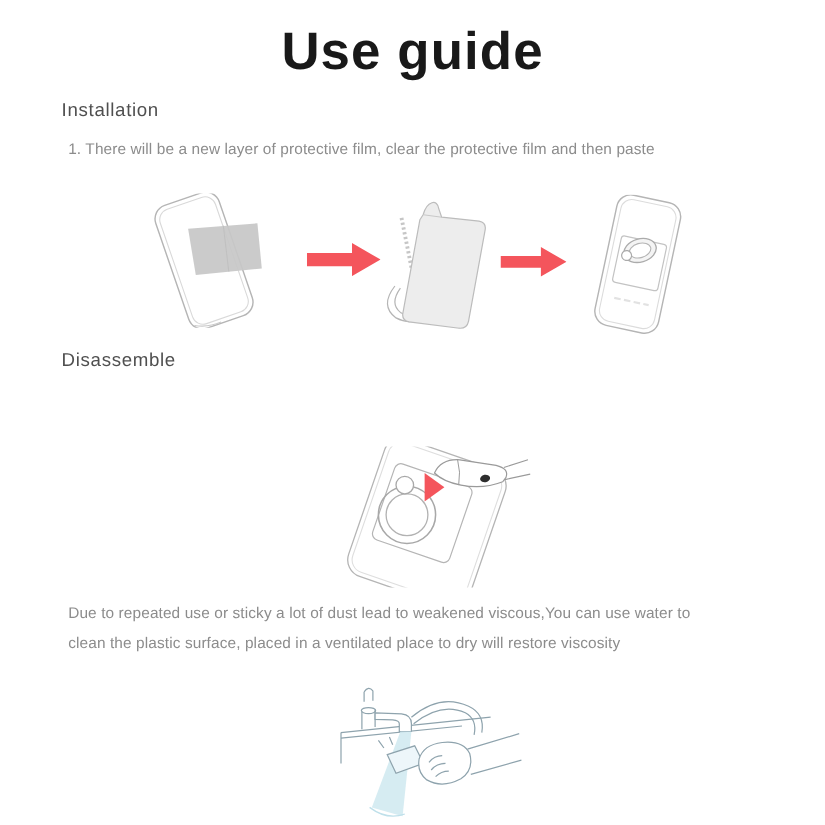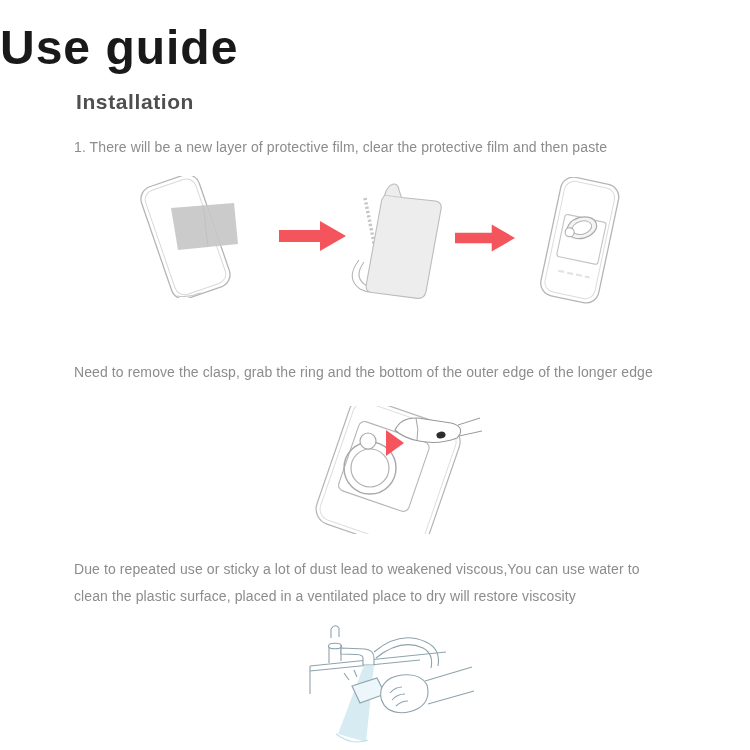--- a/index.html
+++ b/index.html
@@ -13,30 +13,30 @@
     --water-blue:#cfe9f0;
   }
   html,body{margin:0;padding:0;background:#fff;}
   .canvas{
     position:relative;width:750px;height:750px;margin:0 auto;
     background:#ffffff;overflow:hidden;
     font-family:"Liberation Sans", sans-serif;
   }
   .title{
     position:absolute;top:20px;left:0;width:750px;margin:0;
-    font-size:48px;font-weight:700;letter-spacing:1px;
+    text-align:center;font-size:48px;font-weight:700;letter-spacing:1px;
     color:var(--title-c);
   }
   .heading{
-    position:absolute;left:76px;margin:0;font-weight:700;
-    font-size:21px;letter-spacing:.6px;color:var(--heading-c);
+    position:absolute;left:56px;margin:0;font-weight:400;
+    font-size:17px;letter-spacing:.6px;color:var(--heading-c);
     white-space:nowrap;
   }
   .body-line{
-    position:absolute;left:62px;margin:12px;
+    position:absolute;left:62px;margin:0;
     font-size:14px;letter-spacing:.1px;color:var(--body-c);
     white-space:nowrap;
   }
   .ill{position:absolute;}
   .sg{stroke:var(--outline-gray);}
   .cl{stroke:var(--clean-line);}
   .arrow{fill:var(--arrow-red);}
   .film{fill:var(--film-gray);}
   .water{fill:var(--water-blue);}
 </style>
@@ -87,21 +87,21 @@
       <rect x="47" y="40" width="42" height="43" rx="3" fill="#ffffff" stroke="#c3c3c3" stroke-width="1.1"></rect>
       <line x1="52" y1="97" x2="84" y2="97" stroke="#e2e2e2" stroke-width="2" stroke-dasharray="6,3"></line>
       <g transform="rotate(-28 66 50)">
         <ellipse cx="66" cy="50" rx="15" ry="10.5" fill="#f4f4f4" stroke="#ababab" stroke-width="1.2"></ellipse>
         <ellipse cx="66" cy="50" rx="10" ry="6.5" fill="#ffffff" stroke="#b4b4b4" stroke-width="1"></ellipse>
       </g>
       <circle cx="55" cy="57" r="4.5" fill="#ffffff" stroke="#ababab" stroke-width="1.1"></circle>
     </g>
   </svg>
 
-  <p class="body-line" style="top:352px">Need to remove the clasp, grab the ring and the bottom of the outer edge of the longer edge</p>
+  <h2 class="heading" style="top:318px">Disassemble</h2>
 
   <svg class="ill" style="left:300px;top:406px" width="188" height="128" viewBox="0 0 188 128">
     <g transform="rotate(19 90 70)">
       <rect x="30" y="4" width="116" height="132" rx="16" fill="#ffffff" class="sg" stroke-width="1.2"></rect>
       <rect x="34" y="8" width="108" height="124" rx="12" fill="none" stroke="#dedede" stroke-width="1"></rect>
     </g>
     <g transform="rotate(19 84 60)">
       <rect x="47" y="24" width="74" height="73" rx="6" fill="#ffffff" class="sg" stroke-width="1.1"></rect>
     </g>
     <circle cx="70" cy="62" r="26" fill="none" stroke="#a8a8a8" stroke-width="1.4"></circle>

